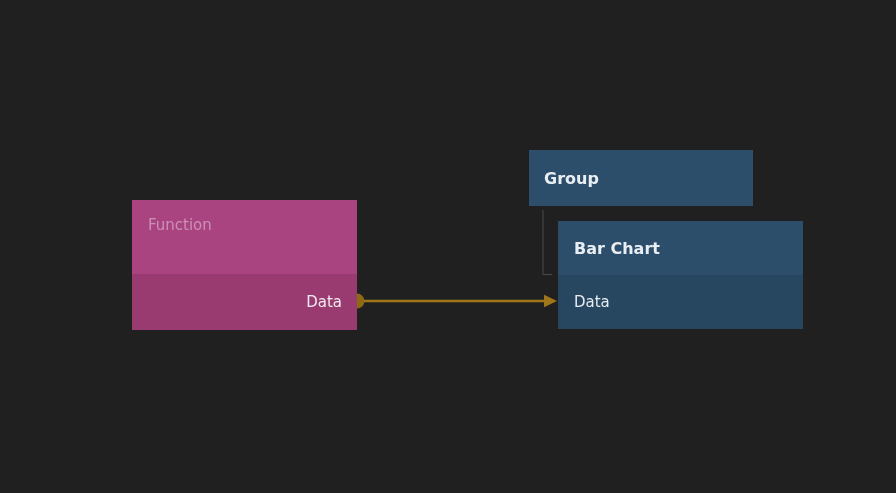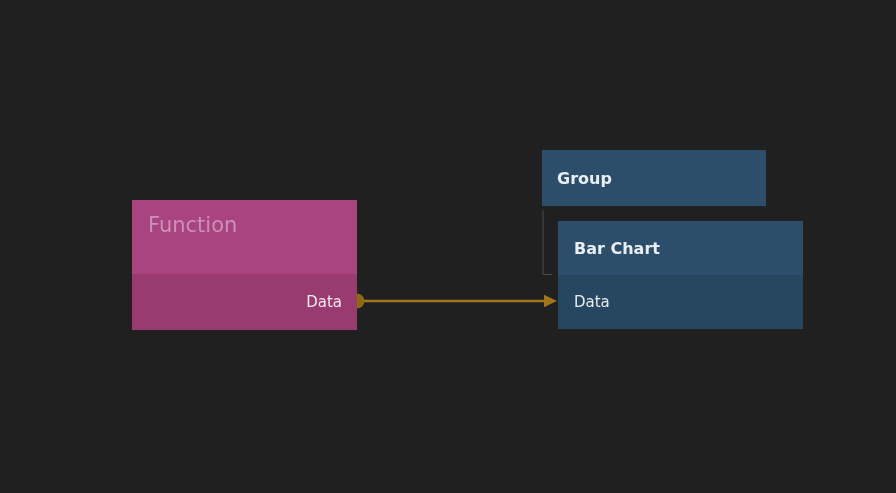--- a/index.html
+++ b/index.html
@@ -30,41 +30,41 @@
     box-sizing: border-box;
   }
   .fn-title {
     font-size: 16px;
     font-weight: 600;
     color: #f2e9ef;
     line-height: 22px;
     white-space: nowrap;
   }
   .fn-subtitle {
-    font-size: 21px;
+    font-size: 15px;
     color: #cb90b7;
     line-height: 21px;
   }
   .fn-body {
     position: relative;
     height: 56px;
     background: #993a70;
     display: flex;
     align-items: center;
     justify-content: flex-end;
     padding-right: 15px;
     box-sizing: border-box;
   }
   .port-label {
     font-size: 15px;
     color: #f2e9ef;
   }
   
   .node-group {
-    left: 542px; top: 150px;
+    left: 529px; top: 150px;
     width: 224px; height: 56px;
     background: #2d4e6b;
     display: flex;
     align-items: center;
     padding-left: 15px;
     box-sizing: border-box;
   }
   .blue-title {
     font-size: 16px;
     font-weight: 600;

